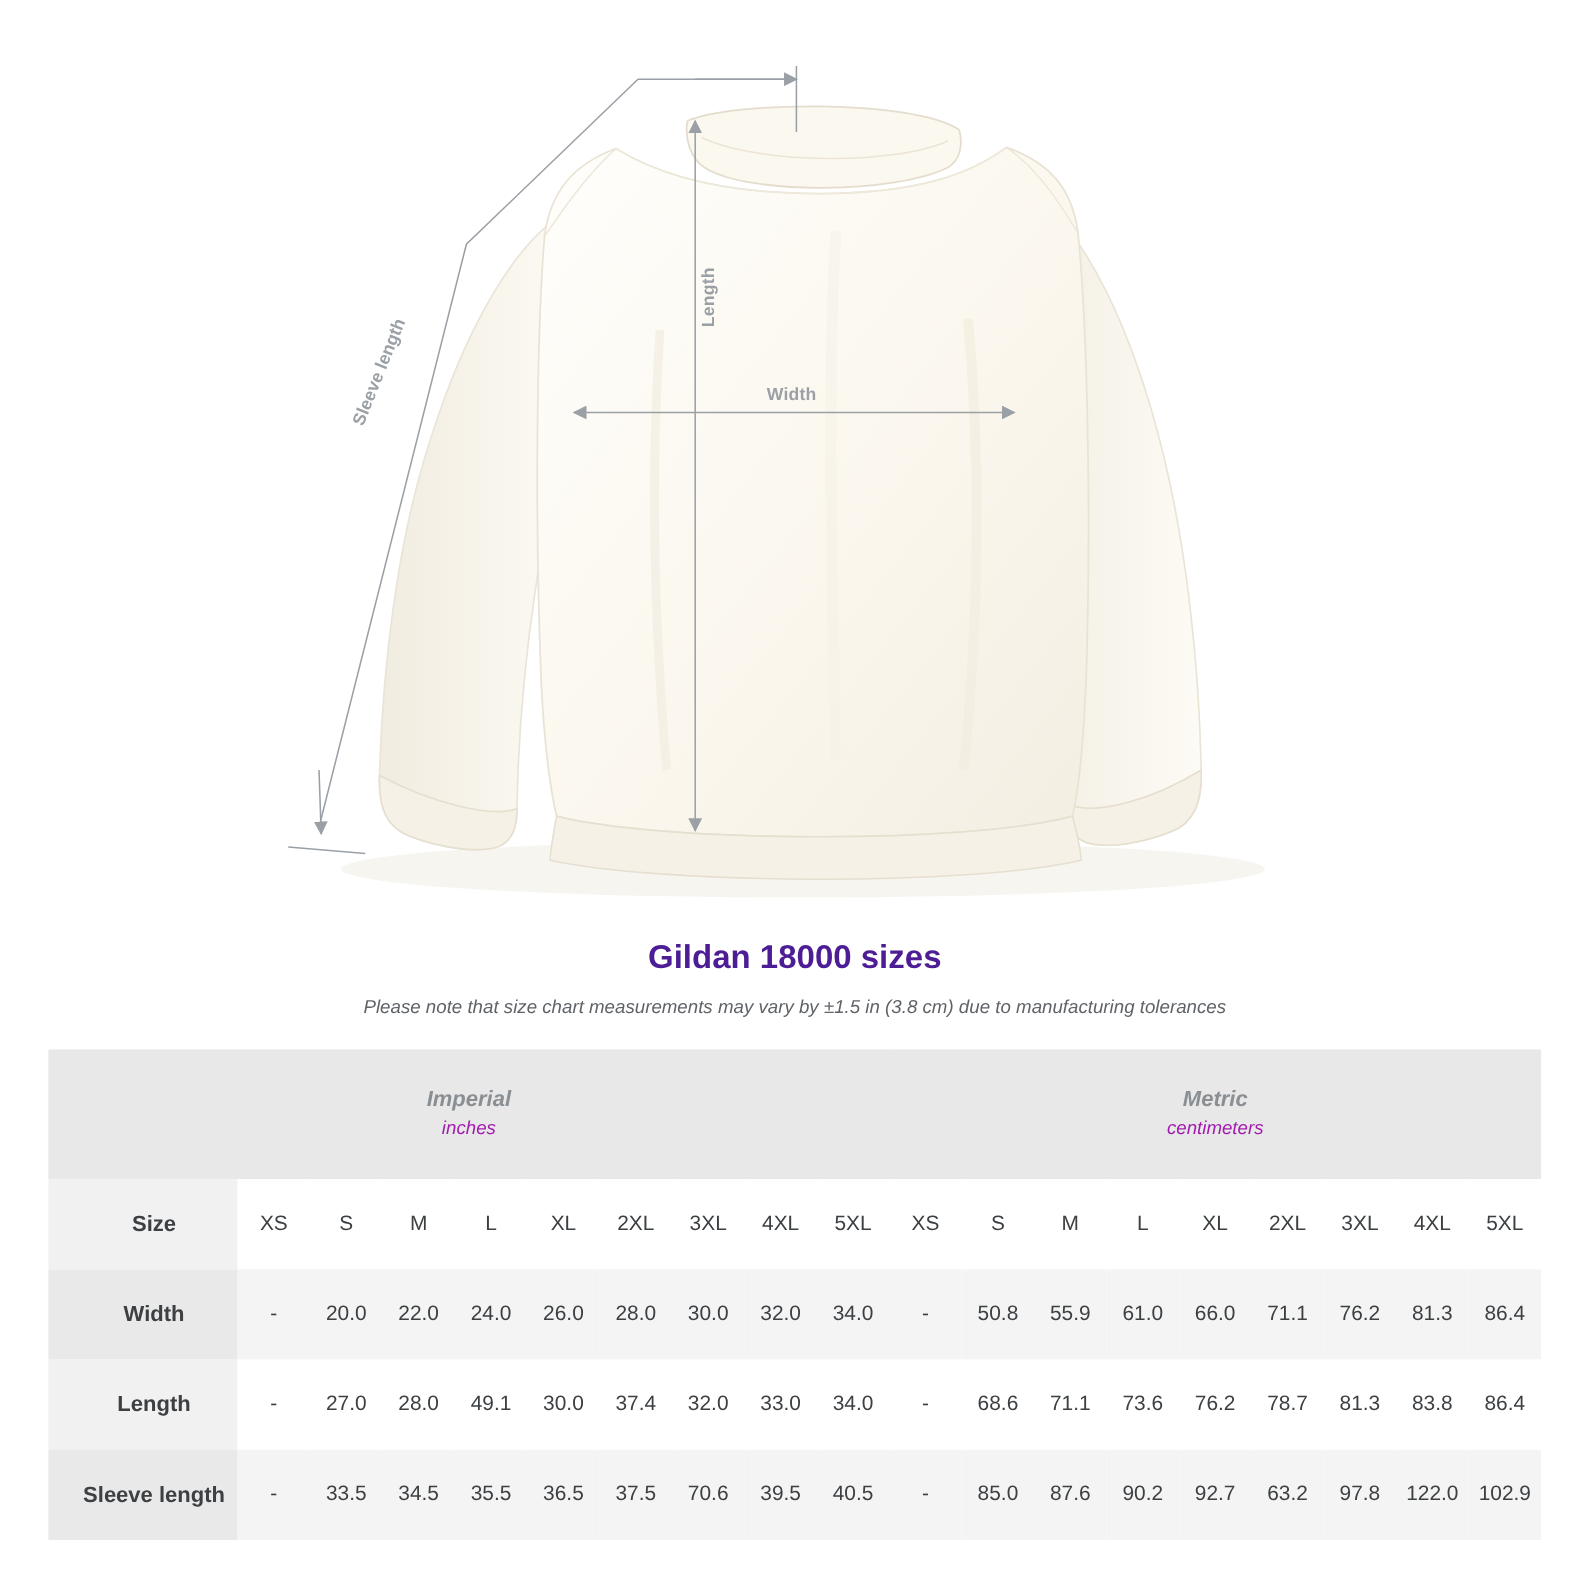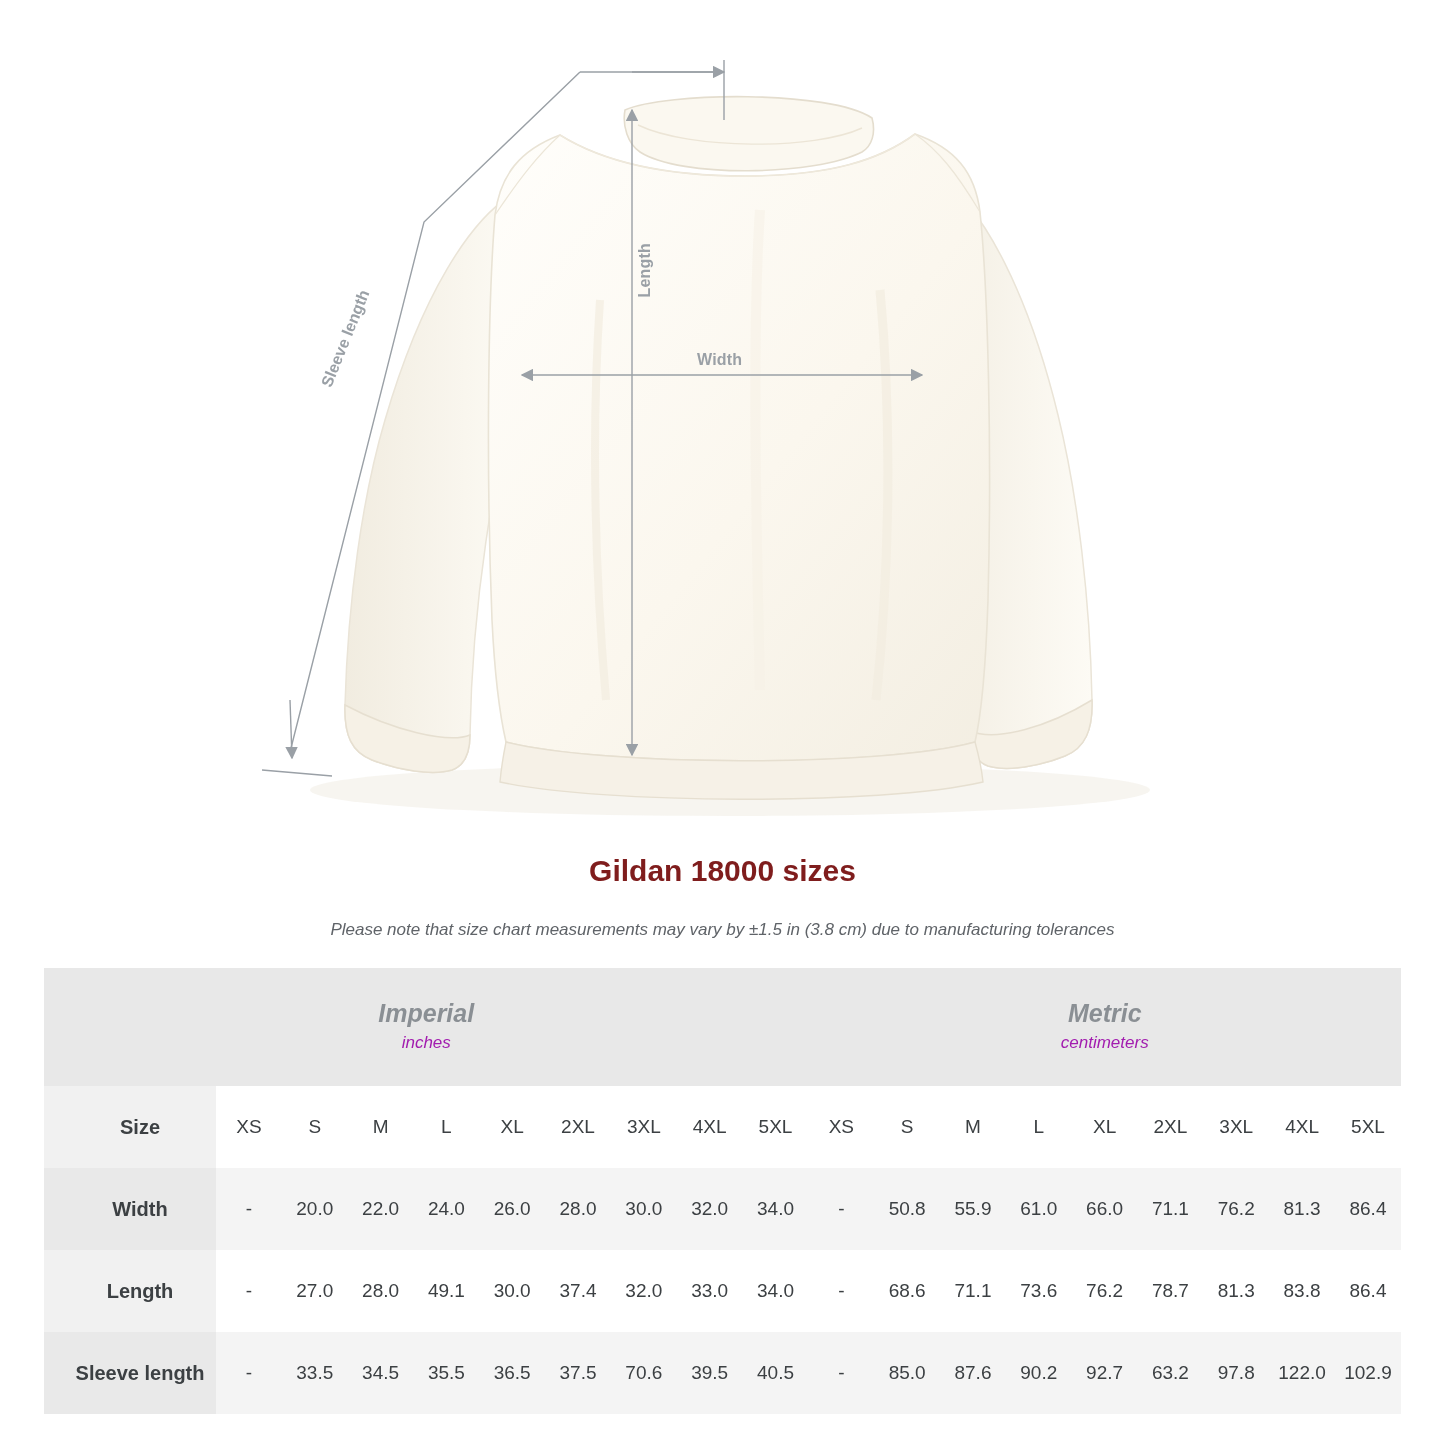--- a/index.html
+++ b/index.html
@@ -52,29 +52,29 @@
     font-weight: bold;
     font-size: 16px;
     white-space: nowrap;
   }
 
   
   .chart-title {
     text-align: center;
     font-size: 30px;
     font-weight: bold;
-    color: #7f1d1d;
+    color: #4c1d95;
     margin-top: 14px;
   }
   .chart-note {
     text-align: center;
     font-size: 17px;
     font-style: italic;
     color: #5f6368;
-    margin-top: 32px;
+    margin-top: 18px;
   }
 
   
   .table-wrap {
     margin: 28px 44px 0 44px;
   }
   table.size-table {
     width: 1357px;
     border-collapse: collapse;
     table-layout: fixed;
@@ -86,21 +86,21 @@
     color: #3c4043;
     font-weight: normal;
     padding: 0;
     border: none;
   }
   .unit-head td {
     height: 118px;
     background: #e8e8e8;
   }
   .unit-title {
-    font-size: 25px;
+    font-size: 20px;
     font-style: italic;
     font-weight: bold;
     color: #8a8f94;
     line-height: 1.25;
   }
   .unit-sub {
     font-size: 17px;
     font-style: italic;
     color: #a21caf;
     line-height: 1.6;

